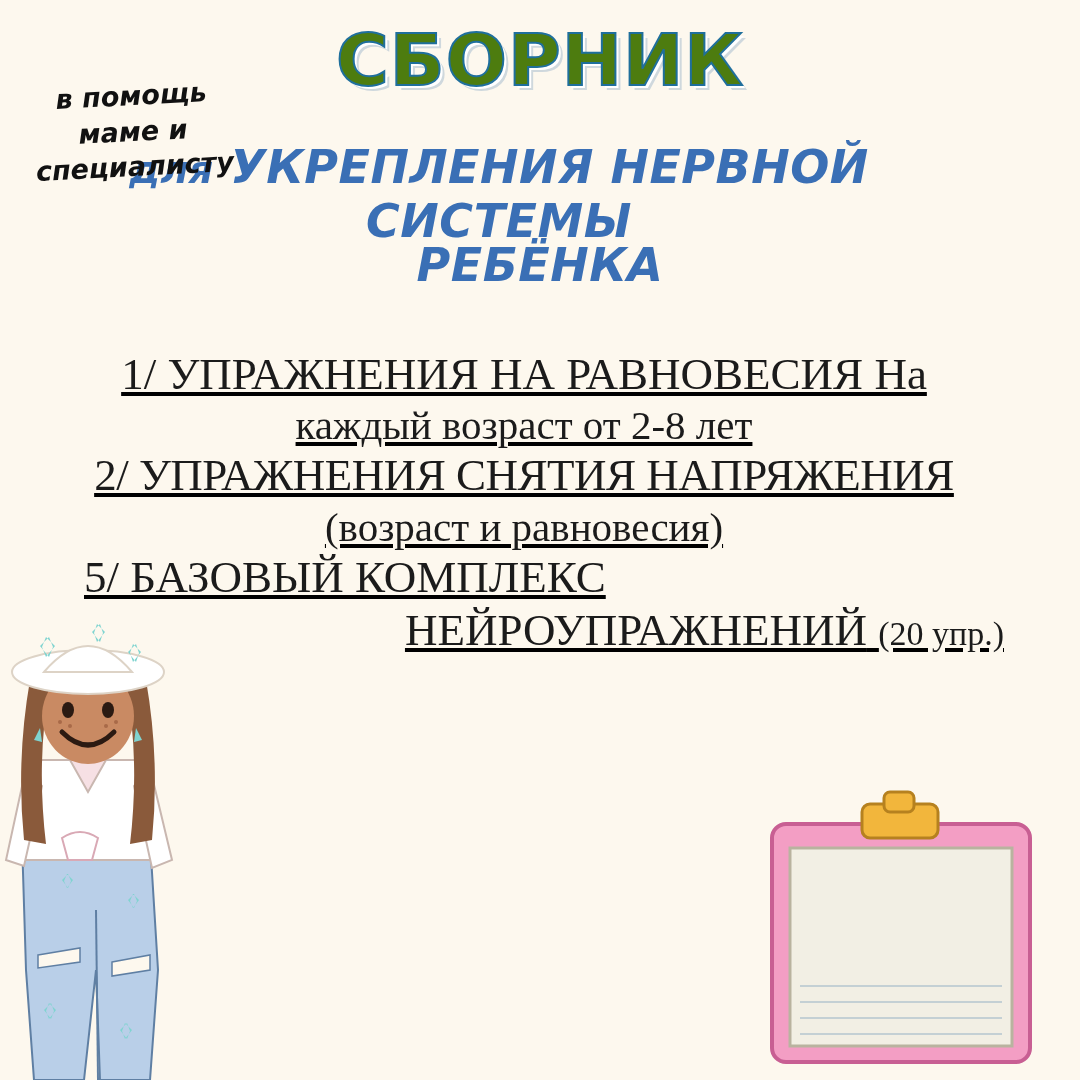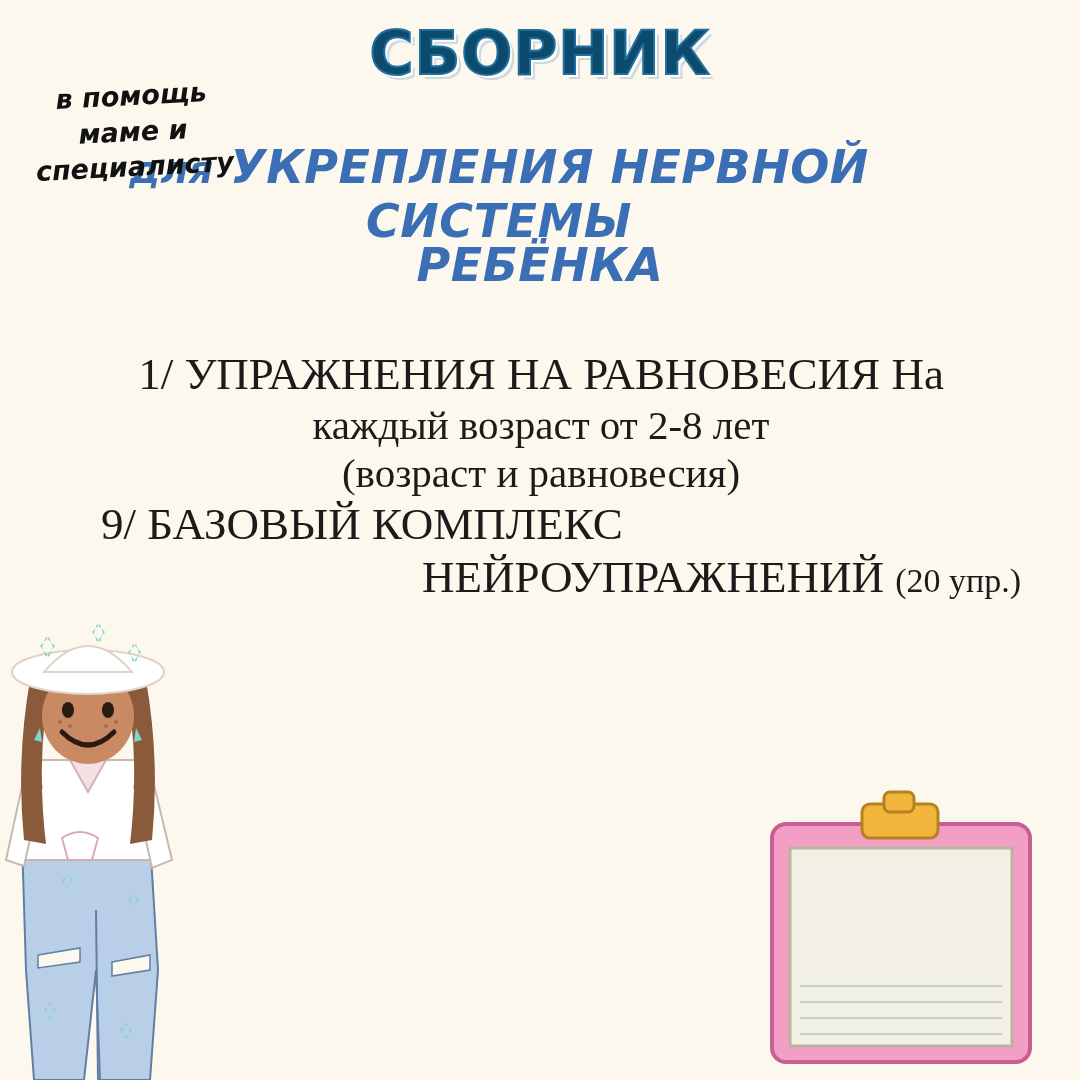--- a/index.html
+++ b/index.html
@@ -23,23 +23,23 @@
 
   
   .title-main {
     position: absolute;
     top: 18px;
     left: 0;
     width: 1080px;
     text-align: center;
     font-family: "DejaVu Sans", sans-serif;
     font-weight: bold;
-    font-size: 60px;
+    font-size: 72px;
     letter-spacing: 1px;
-    color: #0c4a6e;
+    color: #4d7c0f;
     text-shadow: 3px 3px 0 #ffffff, 5px 5px 0 #cfd8dd;
     -webkit-text-stroke: 2px #1f6f9c;
   }
 
   .title-sub1 {
     position: absolute;
     top: 140px;
     left: 0;
     width: 916px;
     text-align: center;
@@ -67,23 +67,24 @@
     font-style: italic;
     font-size: 46px;
     color: #3a6fb5;
     letter-spacing: 0.5px;
   }
 
   
   .body-list {
     position: absolute;
     top: 348px;
-    left: 61px;
+    left: 44px;
     width: 960px;
     text-align: center;
+    text-decoration: underline;
   }
 
   .body-line {
     color: #1b1b1b;
     font-family: "Liberation Serif", serif;
     line-height: 1.18;
     white-space: nowrap;
   }
 
   .line-1 { font-size: 45px; }
@@ -137,22 +138,23 @@
   <div class="title-sub1">
     <span class="word-small">для</span>
     <span>УКРЕПЛЕНИЯ  НЕРВНОЙ СИСТЕМЫ</span>
   </div>
 
   <div class="title-sub2">РЕБЁНКА</div>
 
   <div class="body-list">
     <div class="body-line line-1">1/ УПРАЖНЕНИЯ НА РАВНОВЕСИЯ На</div>
     <div class="body-line line-2">каждый возраст от 2-8 лет</div>
+    <div class="body-line line-3">2/ УПРАЖНЕНИЯ  СНЯТИЯ НАПРЯЖЕНИЯ</div>
     <div class="body-line line-4">(возраст и равновесия)</div>
-    <div class="body-line line-5">9/ БАЗОВЫЙ КОМПЛЕКС</div>
+    <div class="body-line line-5">5/ БАЗОВЫЙ КОМПЛЕКС</div>
     <div class="body-line line-6">
       <span>НЕЙРОУПРАЖНЕНИЙ</span>
       <span class="small-note">(20 упр.)</span>
     </div>
   </div>
 
   <svg class="girl" viewBox="0 0 190 470">
 
     <path d="M22 230 L150 230 L158 360 L150 470 L100 470 L96 360 L84 470 L34 470 L26 360 Z" fill="#b9cfe8" stroke="#5f7fa3" stroke-width="2"></path>
     <path d="M96 300 L98 470" stroke="#5f7fa3" stroke-width="2" fill="none"></path>

